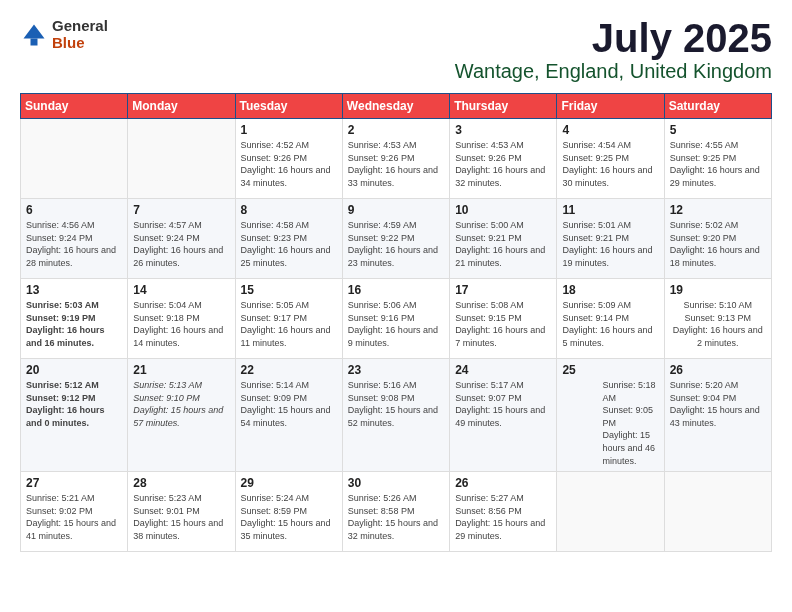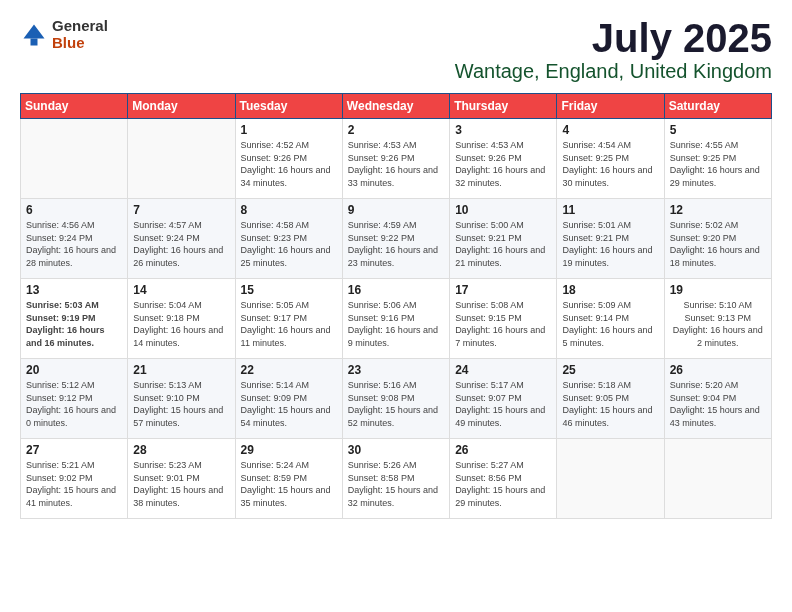--- a/index.html
+++ b/index.html
@@ -259,27 +259,27 @@
           <td>
             <span class="day-num">19</span>
             <div class="day-detail" style="white-space: pre-line; text-align: center;">Sunrise: 5:10 AM
 Sunset: 9:13 PM
 Daylight: 16 hours and 2 minutes.</div>
           </td>
         </tr>
         <tr>
           <td>
             <span class="day-num">20</span>
-            <div class="day-detail" style="white-space: pre-line;">Sunrise: 5:12 AM
+            <div class="day-detail" style="white-space: pre-line; font-weight: bold;">Sunrise: 5:12 AM
 Sunset: 9:12 PM
 Daylight: 16 hours and 0 minutes.</div>
           </td>
           <td>
             <span class="day-num">21</span>
-            <div class="day-detail" style="white-space: pre-line;">Sunrise: 5:13 AM
+            <div class="day-detail" style="white-space: pre-line; font-style: italic;">Sunrise: 5:13 AM
 Sunset: 9:10 PM
 Daylight: 15 hours and 57 minutes.</div>
           </td>
           <td>
             <span class="day-num">22</span>
             <div class="day-detail" style="white-space: pre-line;">Sunrise: 5:14 AM
 Sunset: 9:09 PM
 Daylight: 15 hours and 54 minutes.</div>
           </td>
           <td>
@@ -289,21 +289,21 @@
 Daylight: 15 hours and 52 minutes.</div>
           </td>
           <td>
             <span class="day-num">24</span>
             <div class="day-detail" style="white-space: pre-line;">Sunrise: 5:17 AM
 Sunset: 9:07 PM
 Daylight: 15 hours and 49 minutes.</div>
           </td>
           <td>
             <span class="day-num">25</span>
-            <div class="day-detail" style="white-space: pre-line;">Sunrise: 5:18 AM
+            <div class="day-detail" style="white-space: pre-line; margin-left: 40px;">Sunrise: 5:18 AM
 Sunset: 9:05 PM
 Daylight: 15 hours and 46 minutes.</div>
           </td>
           <td>
             <span class="day-num">26</span>
             <div class="day-detail" style="white-space: pre-line;">Sunrise: 5:20 AM
 Sunset: 9:04 PM
 Daylight: 15 hours and 43 minutes.</div>
           </td>
         </tr>

